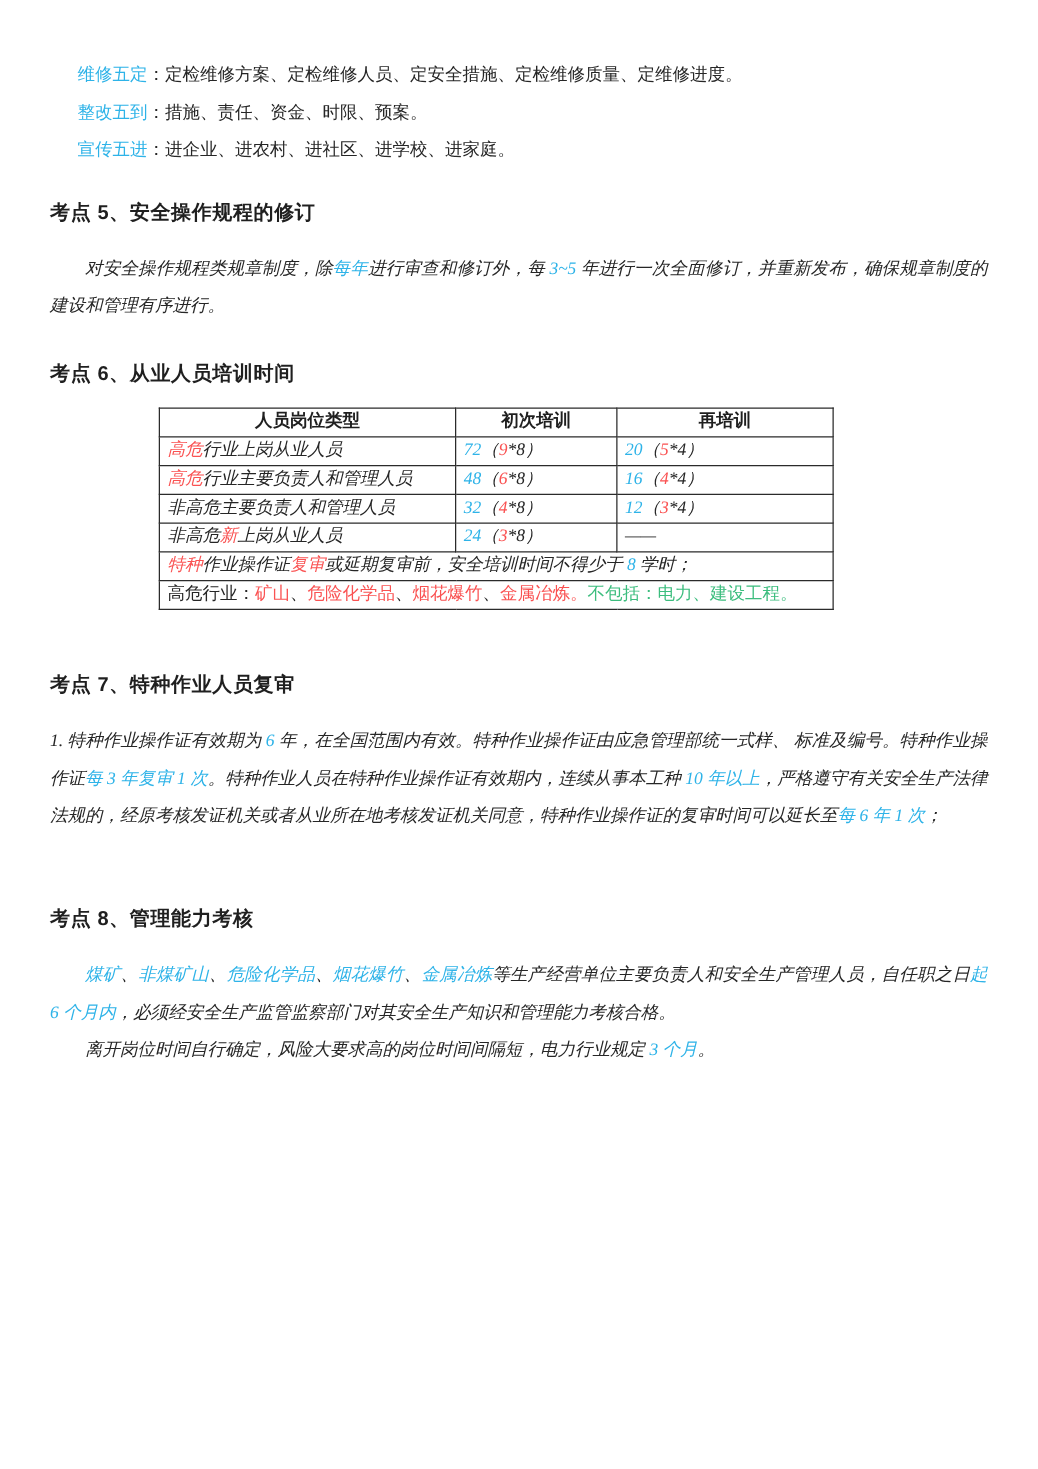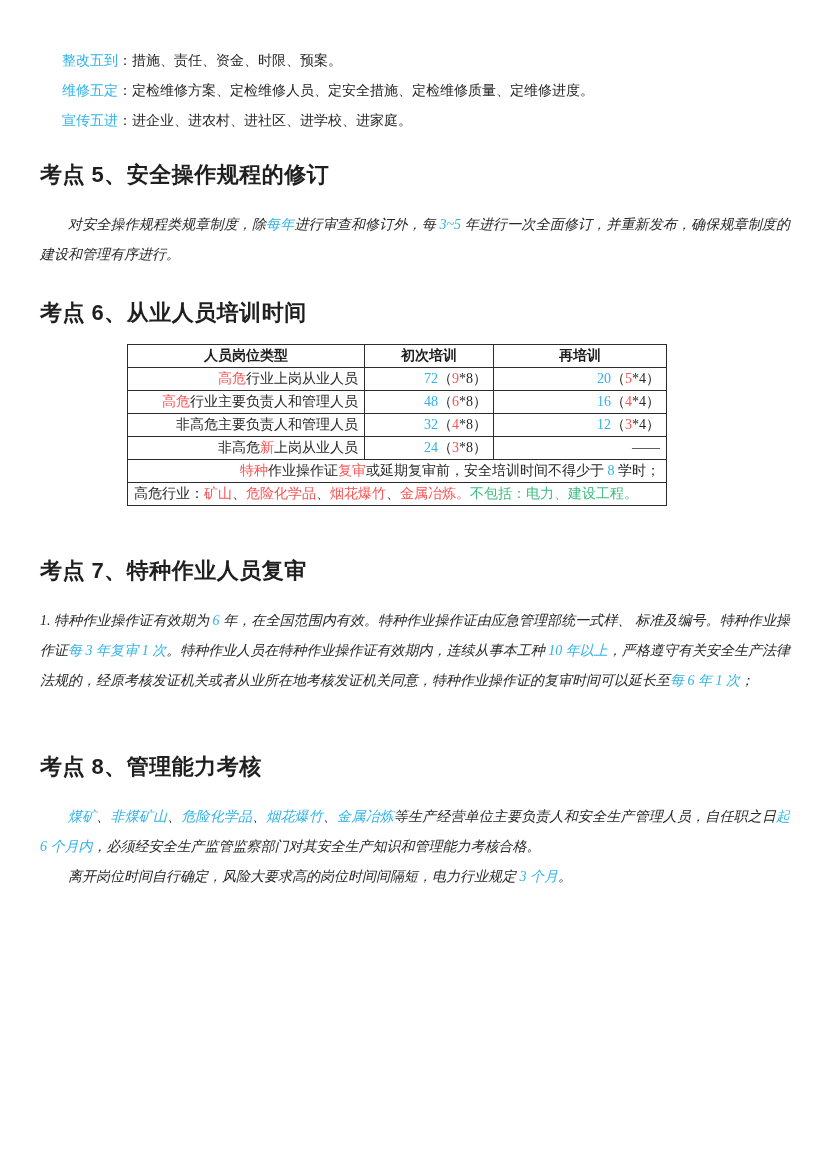--- a/index.html
+++ b/index.html
@@ -8,21 +8,21 @@
     background:#ffffff;
     font-family:"Liberation Serif","DejaVu Serif",serif;
     color:#262626;
     overflow:hidden;
   }
   .page{padding:46px 40px 0 40px;box-sizing:border-box;}
   .intro{padding-left:22px;}
   .intro p{margin:0;font-size:14px;line-height:30px;}
   h2{
     font-family:"Liberation Sans","DejaVu Sans",sans-serif;
-    font-size:22px;font-weight:bold;color:#1f1f1f;
+    font-size:16px;font-weight:bold;color:#1f1f1f;
     margin:0;letter-spacing:.5px;
   }
   .h-k5{margin-top:24px;}
   .h-k6{margin-top:28px;}
   .h-k7{margin-top:50px;}
   .h-k8{margin-top:56px;}
   .h-k9{margin-top:26px;}
   .para{
     margin:0;font-size:14px;line-height:30px;text-align:justify;font-style:italic;
   }
@@ -40,33 +40,33 @@
   }
   table.training th,table.training td{
     border:1.4px solid #2b2b2b;
     padding:0 6px;
     height:22px;
     line-height:20px;
     white-space:nowrap;
     overflow:hidden;
   }
   table.training th{font-weight:bold;text-align:center;color:#1f1f1f;}
-  td.center{text-align:right;}
+  td.center{text-align:left;font-style:italic;}
   col.c1{width:237px;}
   col.c2{width:129px;}
   col.c3{width:173px;}
 </style>
 </head>
 <body>
 
 <div class="page">
 
   <div class="intro">
+    <p><span class="c-blue">维修五定</span><span>：定检维修方案、定检维修人员、定安全措施、定检维修质量、定维修进度。</span></p>
     <p><span class="c-blue">整改五到</span><span>：措施、责任、资金、时限、预案。</span></p>
-    <p><span class="c-blue">维修五定</span><span>：定检维修方案、定检维修人员、定安全措施、定检维修质量、定维修进度。</span></p>
     <p><span class="c-blue">宣传五进</span><span>：进企业、进农村、进社区、进学校、进家庭。</span></p>
   </div>
 
   <section>
     <h2 class="h-k5">考点 5、安全操作规程的修订</h2>
     <p class="para first indent"><span>对安全操作规程类规章制度，除</span><span class="c-blue">每年</span><span>进行审查和修订外，每 </span><span class="c-blue">3~5</span><span> 年进行一次全面修订，并重新发布，确保规章制度的建设和管理有序进行。</span></p>
   </section>
 
   <section>
     <h2 class="h-k6">考点 6、从业人员培训时间</h2>

